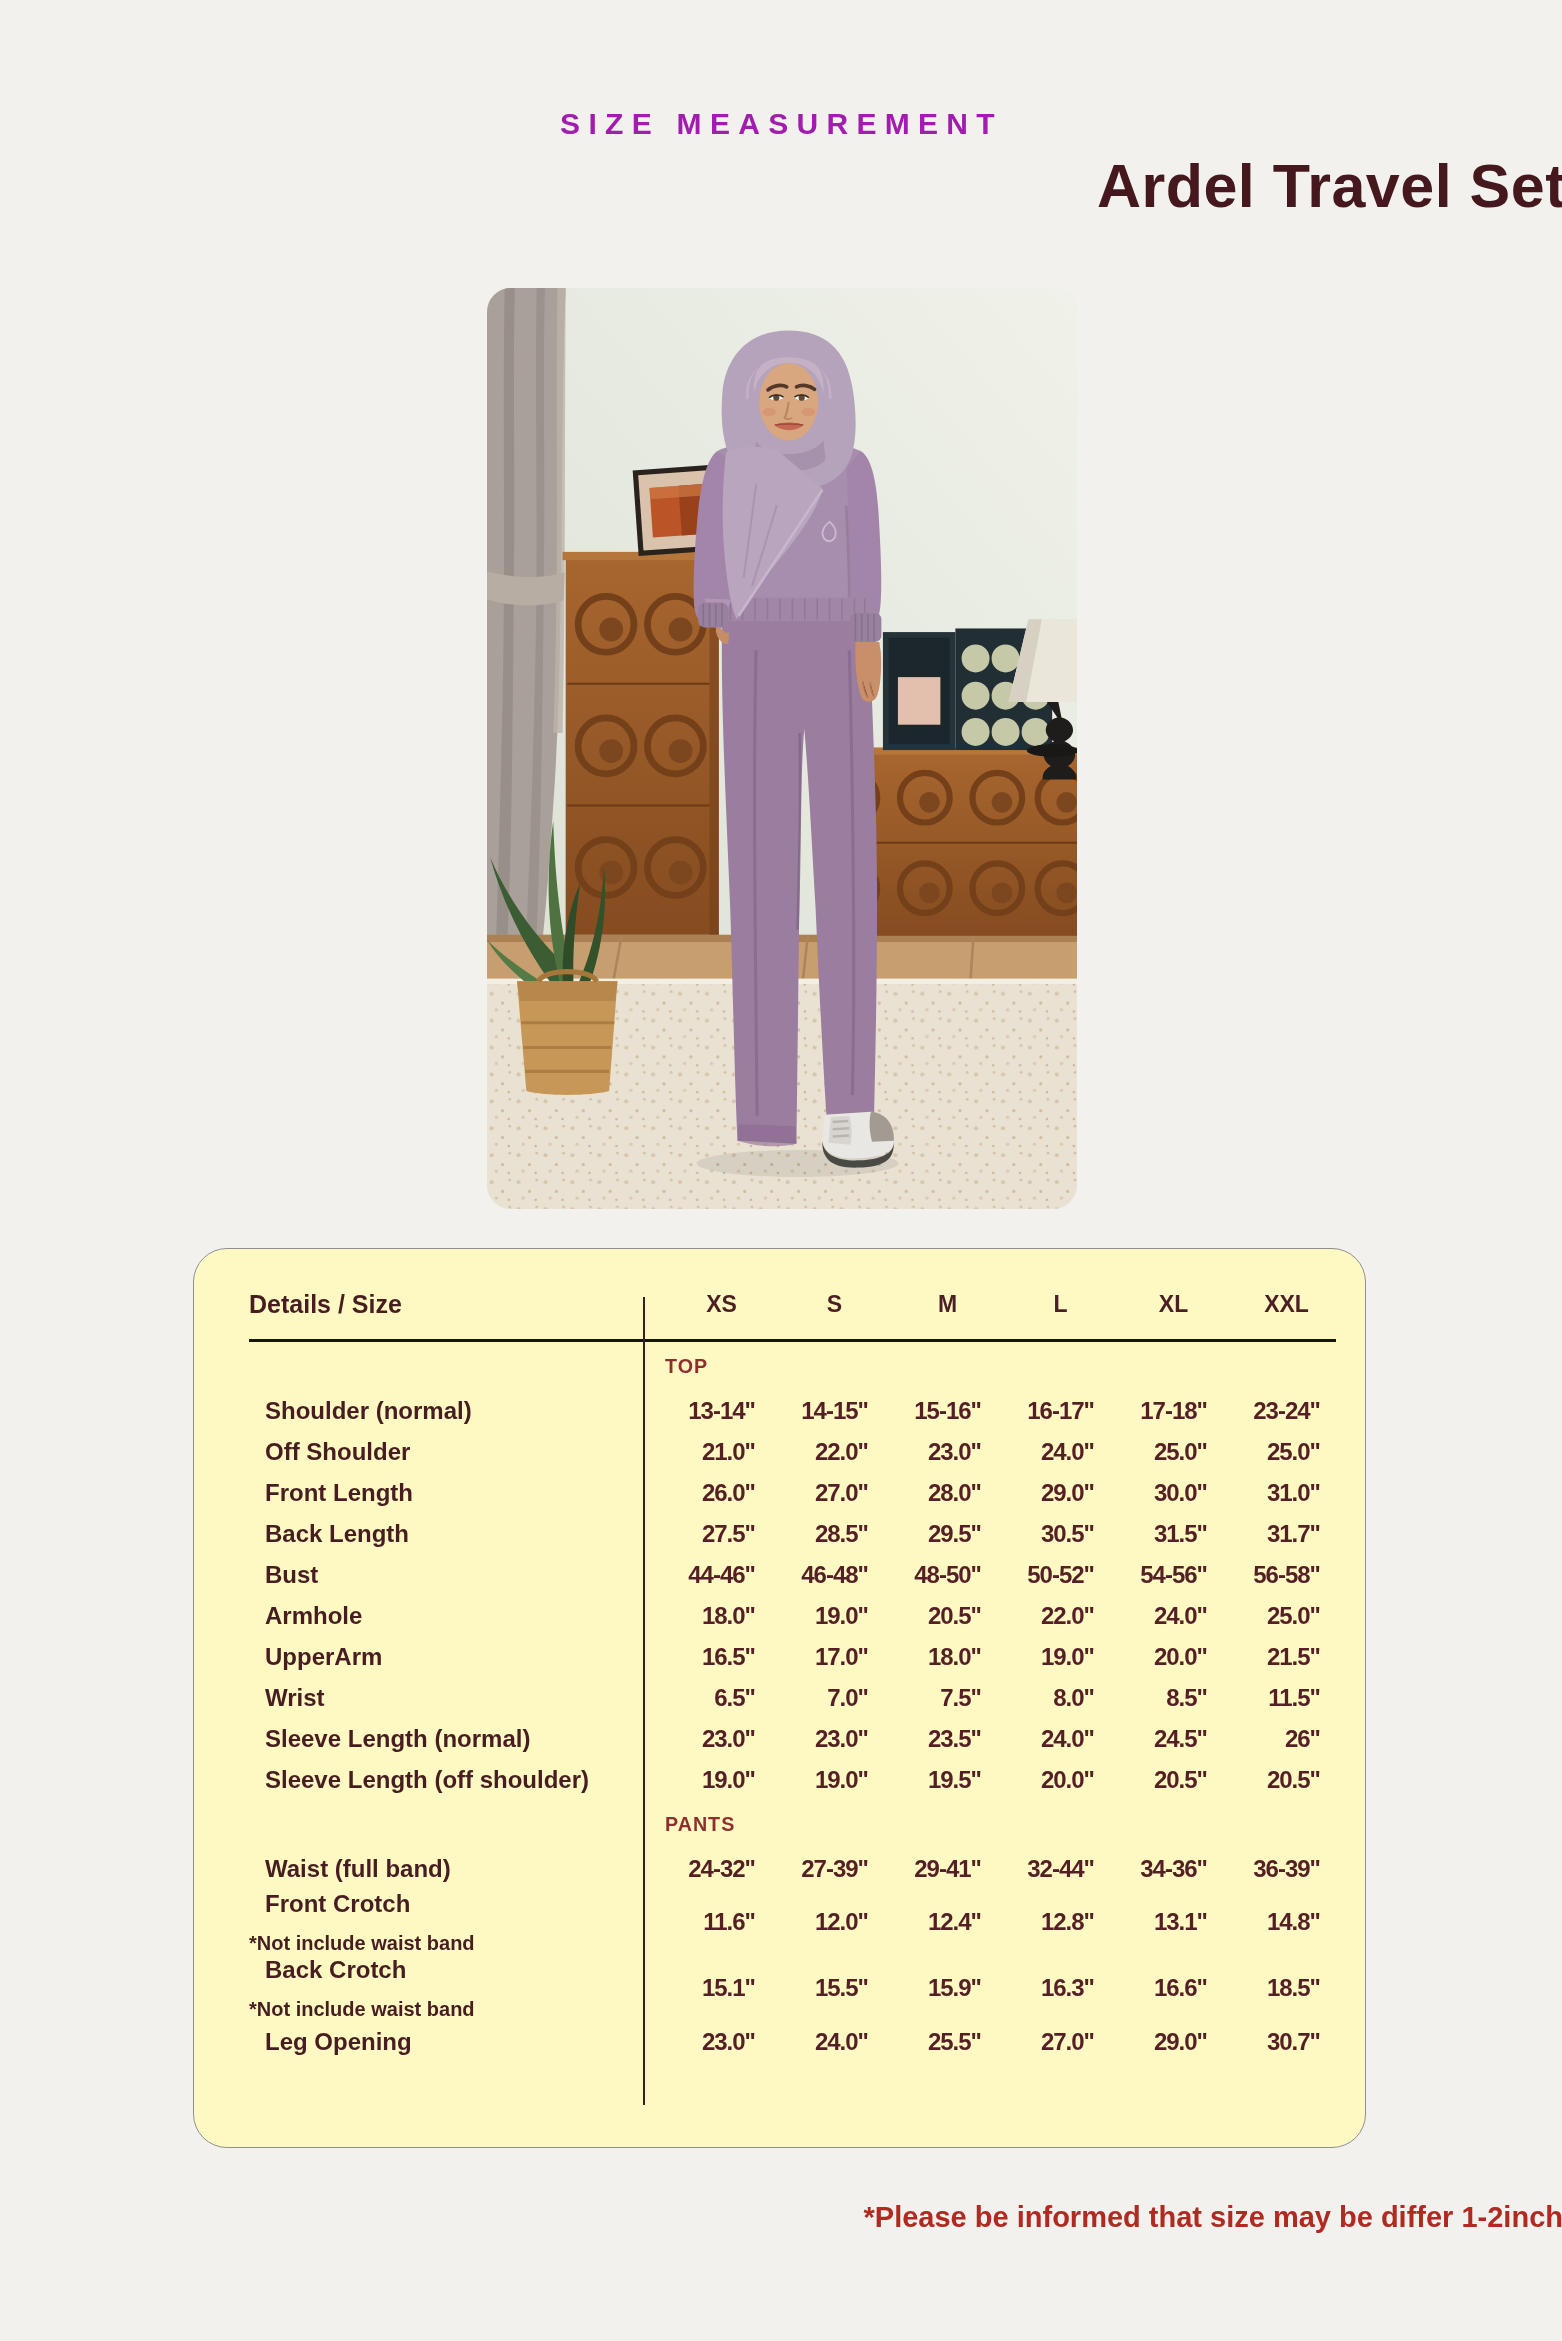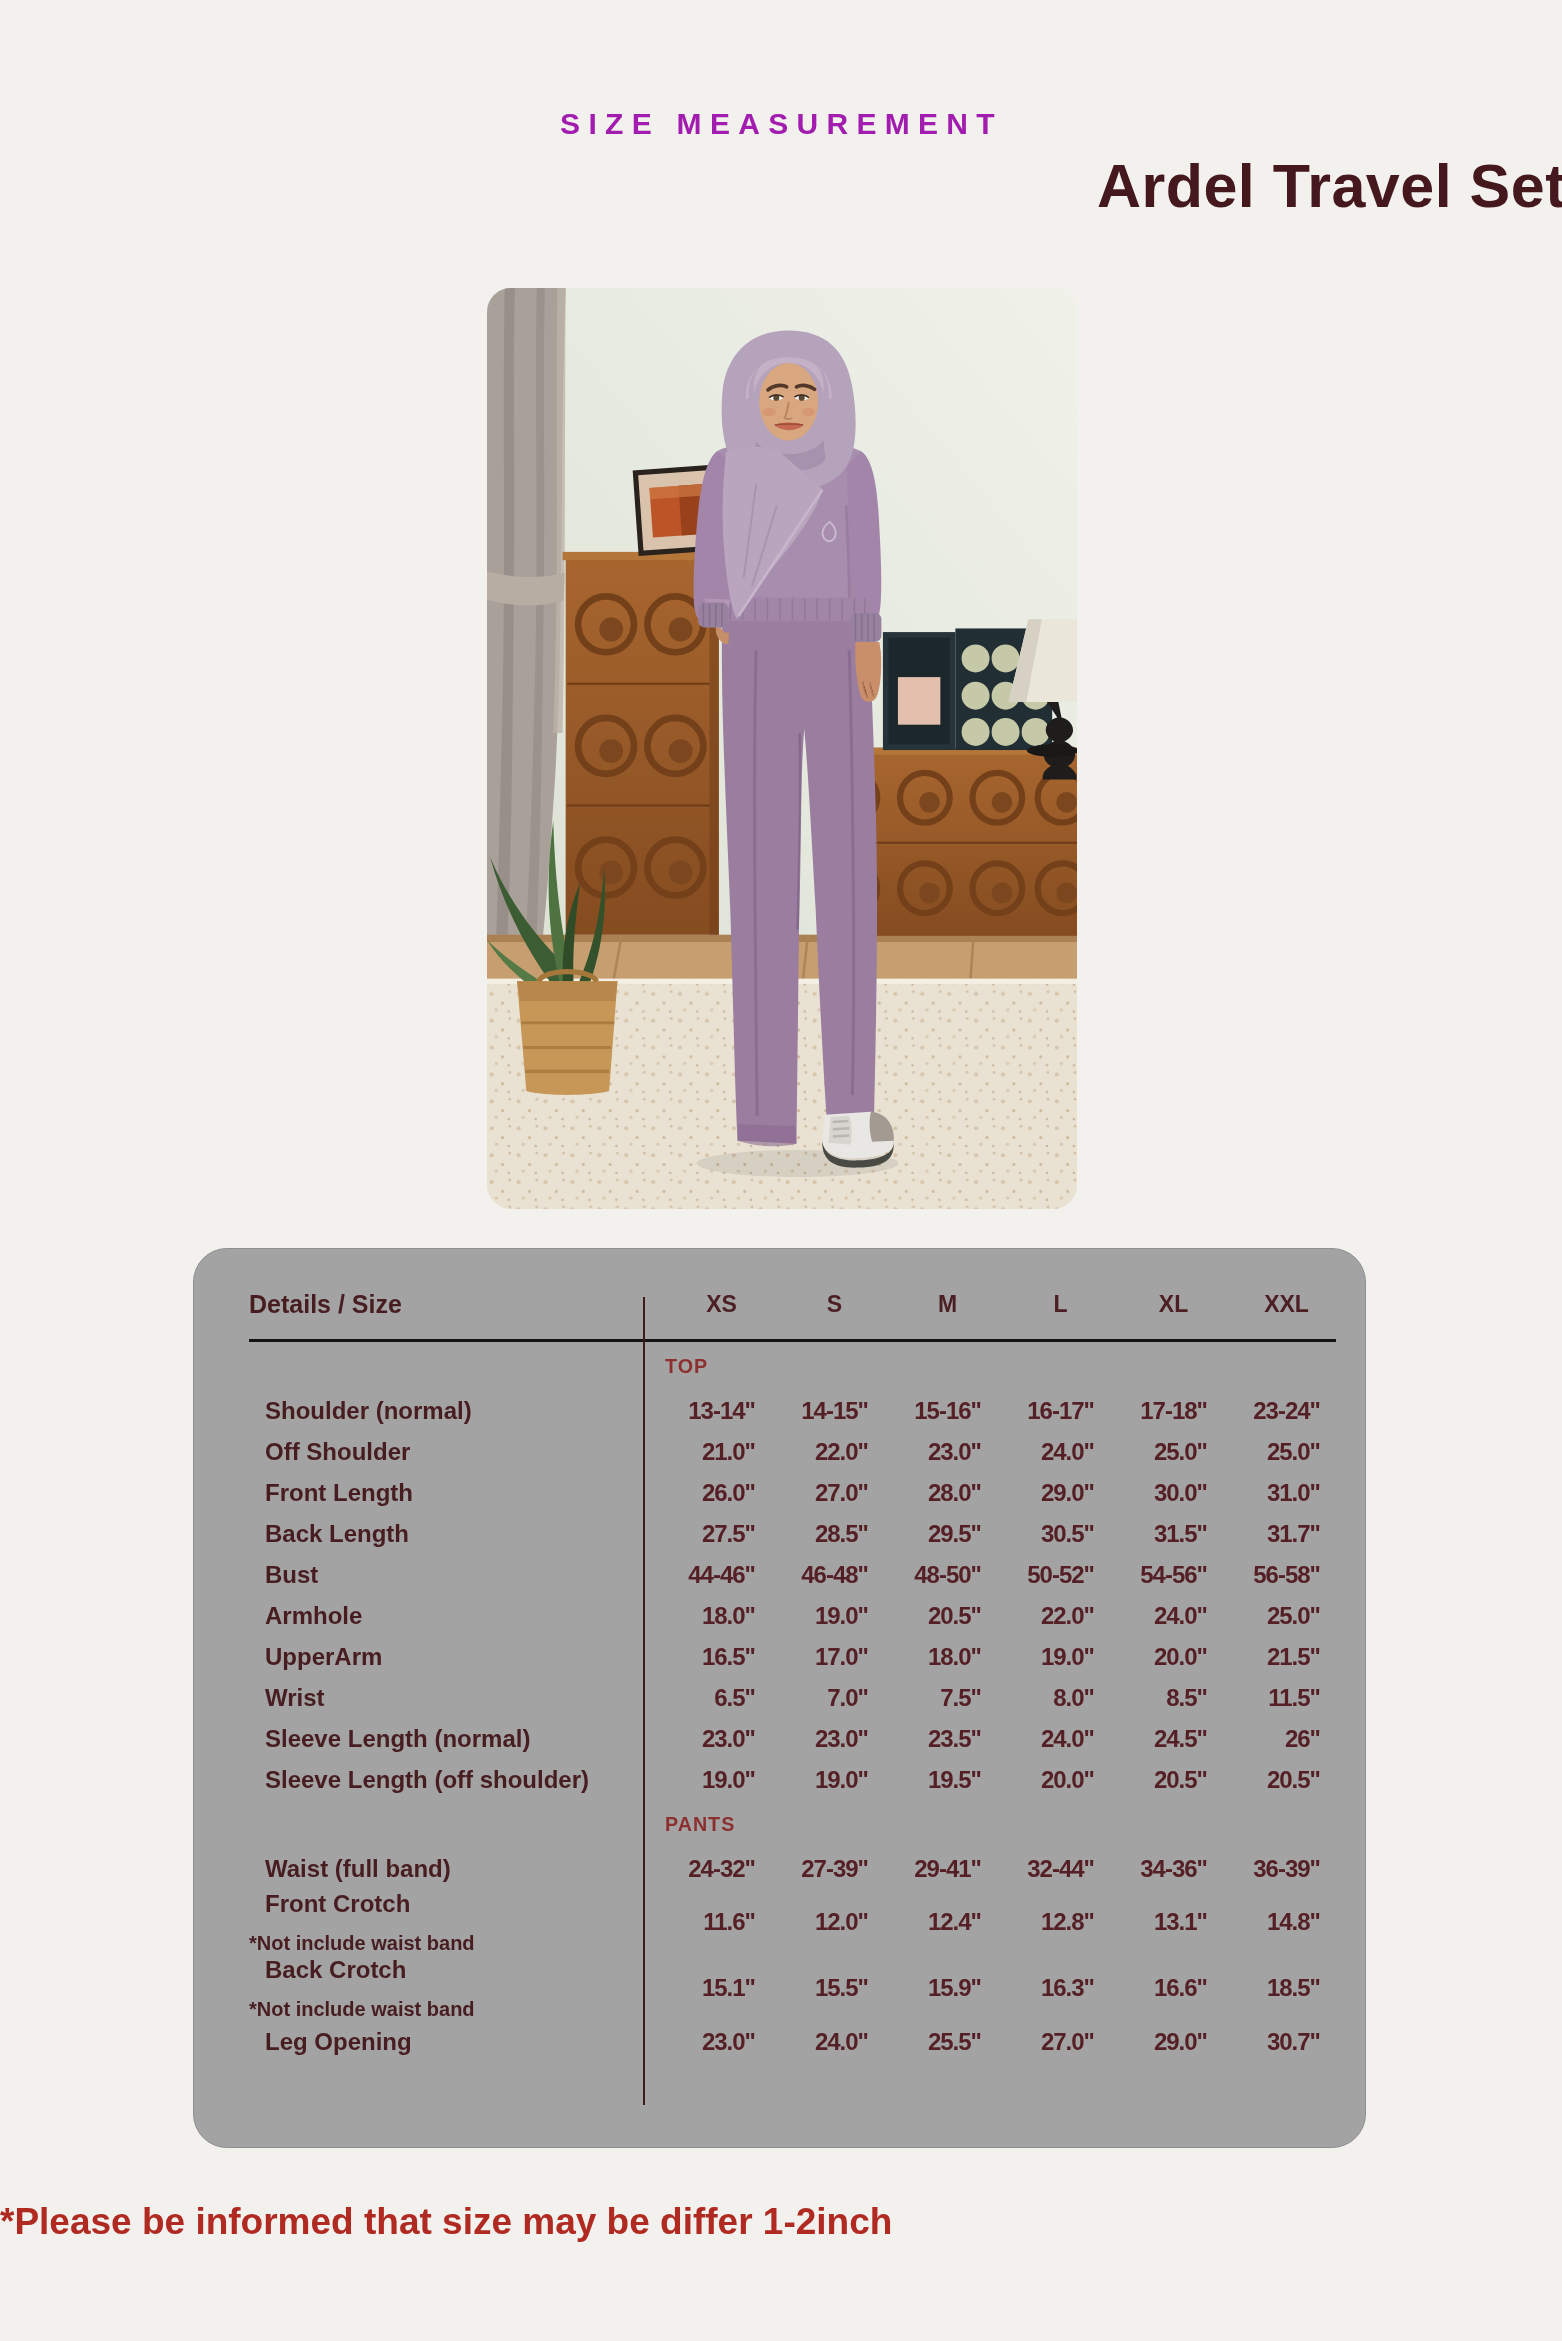--- a/index.html
+++ b/index.html
@@ -23,21 +23,21 @@
   }
   
   .photo {
     position:absolute; left:487px; top:288px; width:590px; height:921px;
     border-radius:24px; overflow:hidden; background:#e7eae0;
   }
   .photo svg { display:block; width:100%; height:100%; }
   
   .card {
     position:absolute; left:193px; top:1248px; width:1173px; height:900px;
-    background:#a3a3a3; border:1.6px solid #8f8f8f; border-radius:34px;
+    background:#fef9c3; border:1.6px solid #8f8f8f; border-radius:34px;
   }
   .vdiv {
     position:absolute; left:449px; top:48px; width:1.6px; height:808px;
     background:#3f1b1e;
   }
   .thead {
     display:grid; grid-template-columns:471px repeat(6,113px);
     height:90px; align-items:center; padding-top:21px;
   }
   .corner { padding-left:55px; font-size:25px; font-weight:700; color:#471d21; }
@@ -56,21 +56,21 @@
   .label-wrap { padding-left:55px; }
   .row-label { font-size:24px; font-weight:700; color:#471d21;margin-left:16px; }
   .row-note { font-size:20px; font-weight:700; color:#471d21; margin-top:14px; }
   .cell {
     text-align:right; padding-right:23px;
     font-size:24px; font-weight:600; letter-spacing:-1px; color:#551f26;
   }
   
   .footnote {
     position:absolute; top:2201px; left:0; width:100%;
-    text-align:left; font-size:37px; font-weight:700; color:#b02a22;
+    text-align:right; font-size:29px; font-weight:700; color:#b02a22;
   }
 </style>
 </head>
 <body>
 
 <div class="eyebrow">SIZE MEASUREMENT</div>
 <div class="title">Ardel Travel Set</div>
 
 <div class="photo">
   <svg viewBox="0 0 1140 1780" preserveAspectRatio="none">

